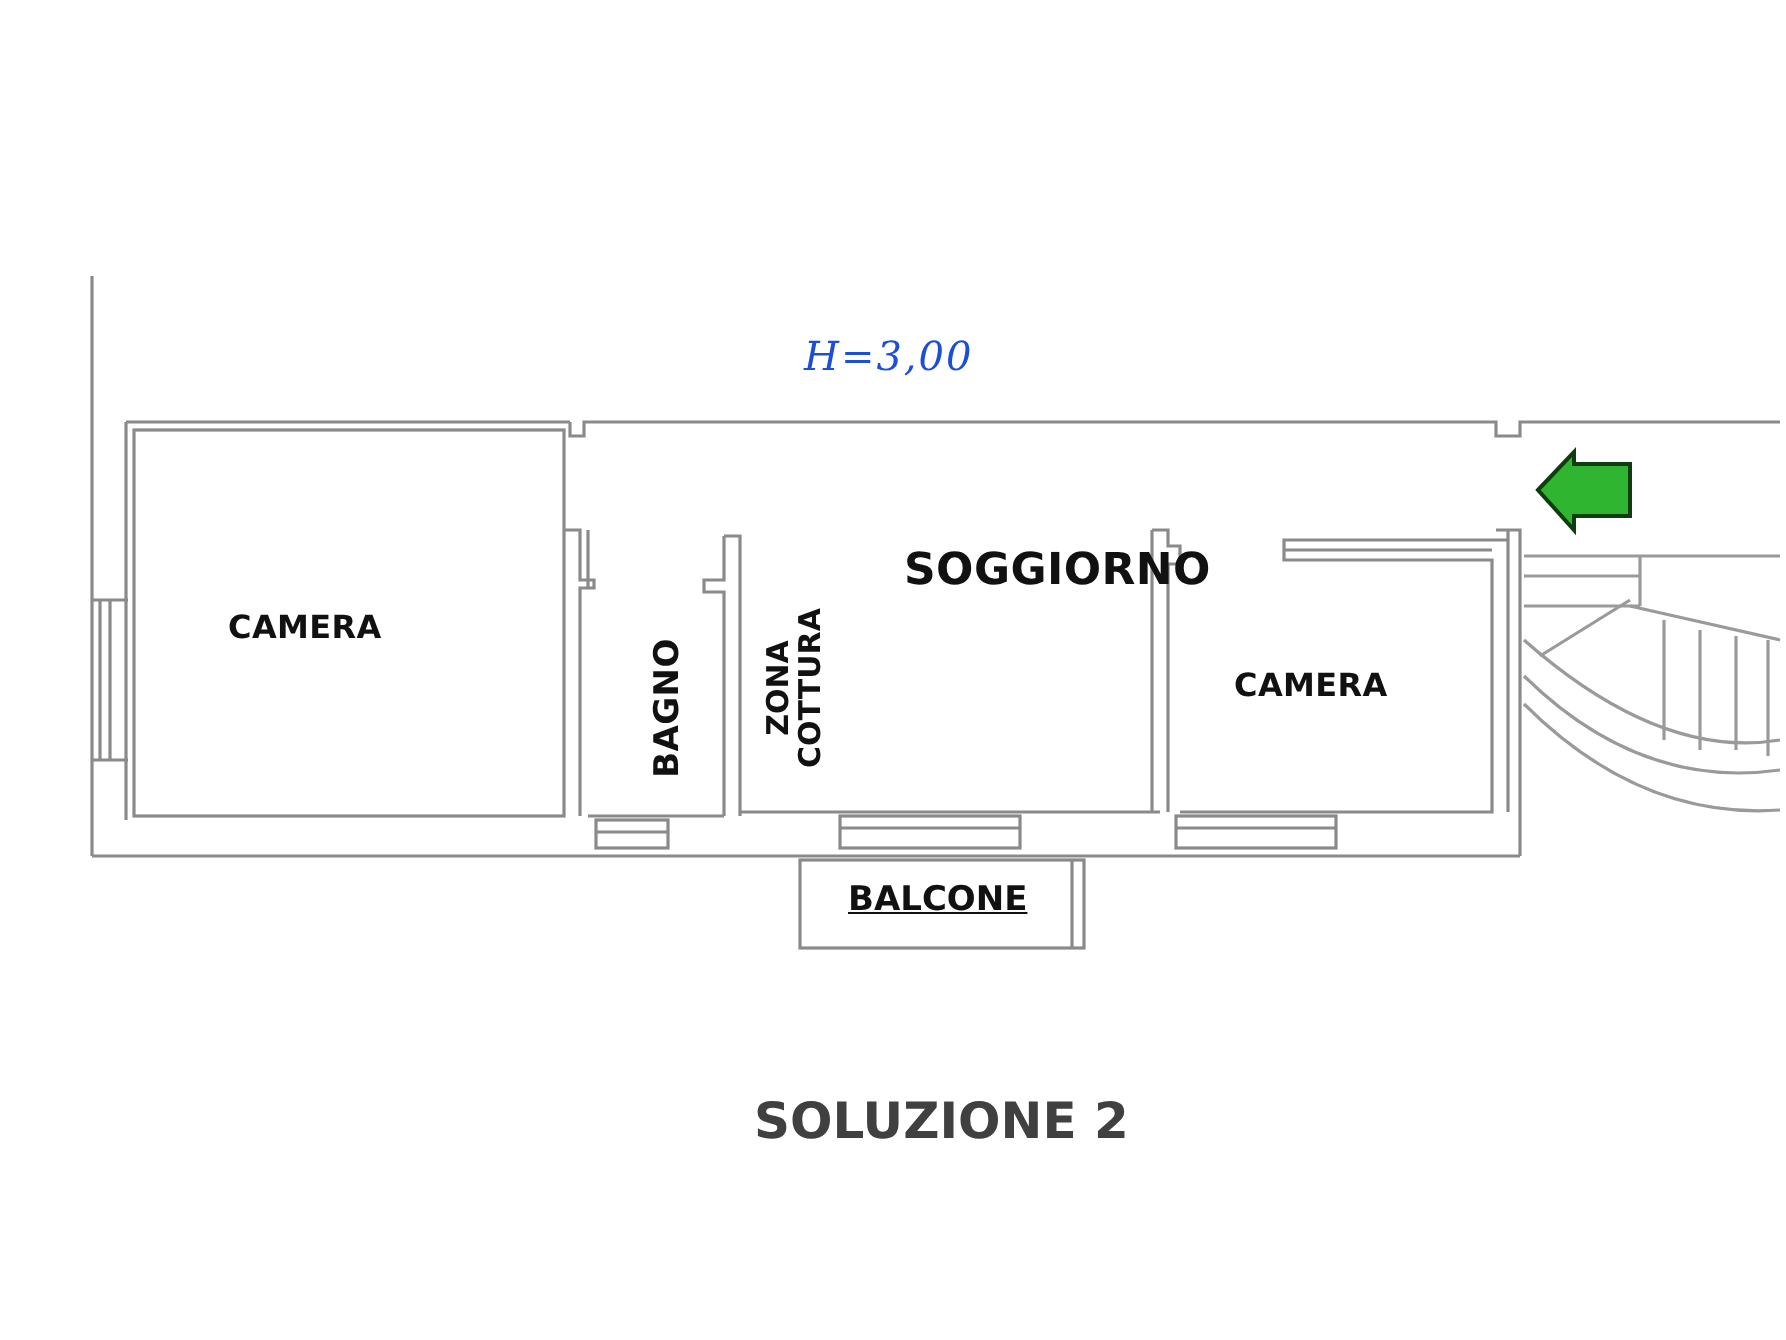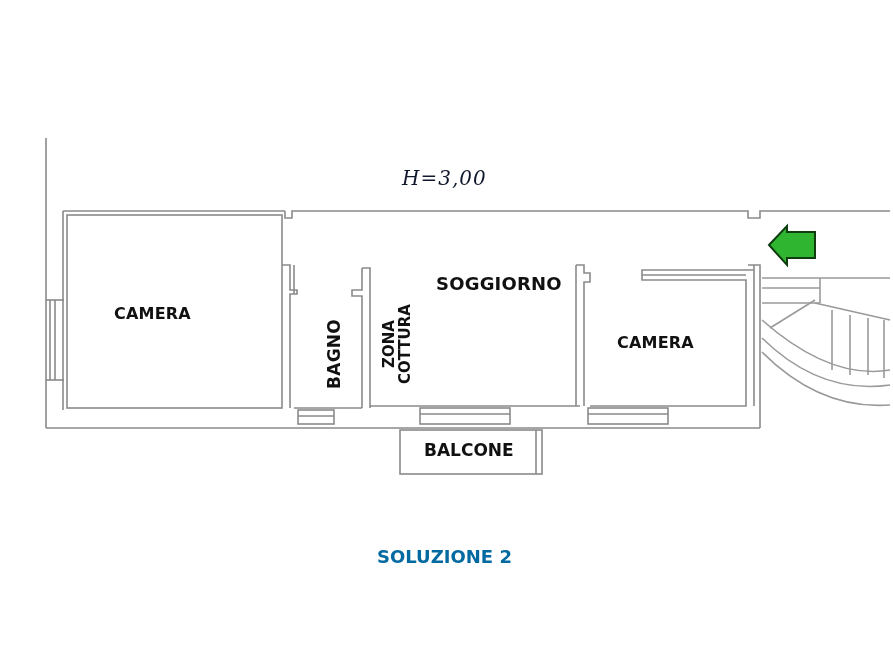--- a/index.html
+++ b/index.html
@@ -2,22 +2,22 @@
 <html><head>
   <meta charset="utf-8">
   <style>
     html, body { margin: 0; padding: 0; background: #ffffff; }
     body { width: 893px; height: 670px; position: relative; overflow: hidden; font-family: "DejaVu Sans", sans-serif; }
     #plan { position: absolute; left: 0; top: 0; width: 893px; height: 670px; }
     .label { position: absolute; color: #111111; font-weight: bold; white-space: nowrap; font-family: "DejaVu Sans", sans-serif; }
     .room-label { font-size: 16px; letter-spacing: 0.2px; }
     .small-label { font-size: 15px; }
     .vert { transform-origin: center center; transform: rotate(-90deg); }
-    .height-note { position: absolute; font-family: "DejaVu Serif", serif; font-style: italic; font-size: 20px; color: #0f172a; letter-spacing: 1px; }
-    .caption { position: absolute; font-size: 18px; font-weight: bold; color: #0369a1; }
+    .height-note { position: absolute; font-family: "DejaVu Serif", serif; font-style: italic; font-size: 20px; color: #1d4ed8; letter-spacing: 1px; }
+    .caption { position: absolute; font-size: 25px; font-weight: bold; color: #404040; }
   </style>
 </head>
 <body>
 
 <svg id="plan" viewBox="0 0 893 670" xmlns="http://www.w3.org/2000/svg">
   <g fill="none" stroke="#8a8a8a" stroke-width="1.6">
 
     <line x1="46" y1="138" x2="46" y2="428"></line>
 
     <line x1="50" y1="300" x2="50" y2="380"></line>
@@ -83,19 +83,19 @@
 
 <div class="label room-label" style="left:114px; top:304px;">CAMERA</div>
 
 <div class="label room-label vert" style="left:298px; top:344px; width:72px; text-align:center; font-size:17px;">BAGNO</div>
 
 <div class="label small-label vert" style="left:352px; top:328px; width:90px; text-align:center; line-height:16px;">
   <div>ZONA</div>
   <div>COTTURA</div>
 </div>
 
-<div class="label room-label" style="left:436px; top:273px; font-size:18px;">SOGGIORNO</div>
+<div class="label room-label" style="left:452px; top:273px; font-size:22px;">SOGGIORNO</div>
 
 <div class="label room-label" style="left:617px; top:333px;">CAMERA</div>
 
-<div class="label small-label" style="left:424px; top:440px; font-size:17px;">BALCONE</div>
+<div class="label small-label" style="left:424px; top:440px; font-size:17px;text-decoration:underline;">BALCONE</div>
 
 <div class="caption" style="left:377px; top:546px;">SOLUZIONE 2</div>
 
 </body></html>

